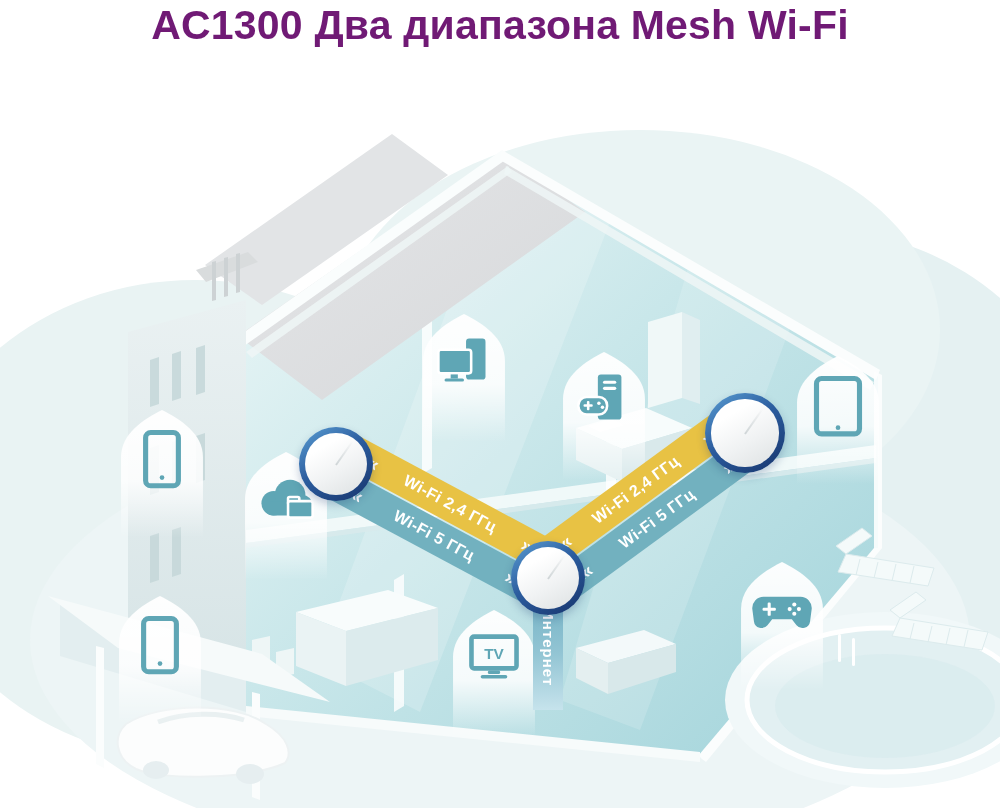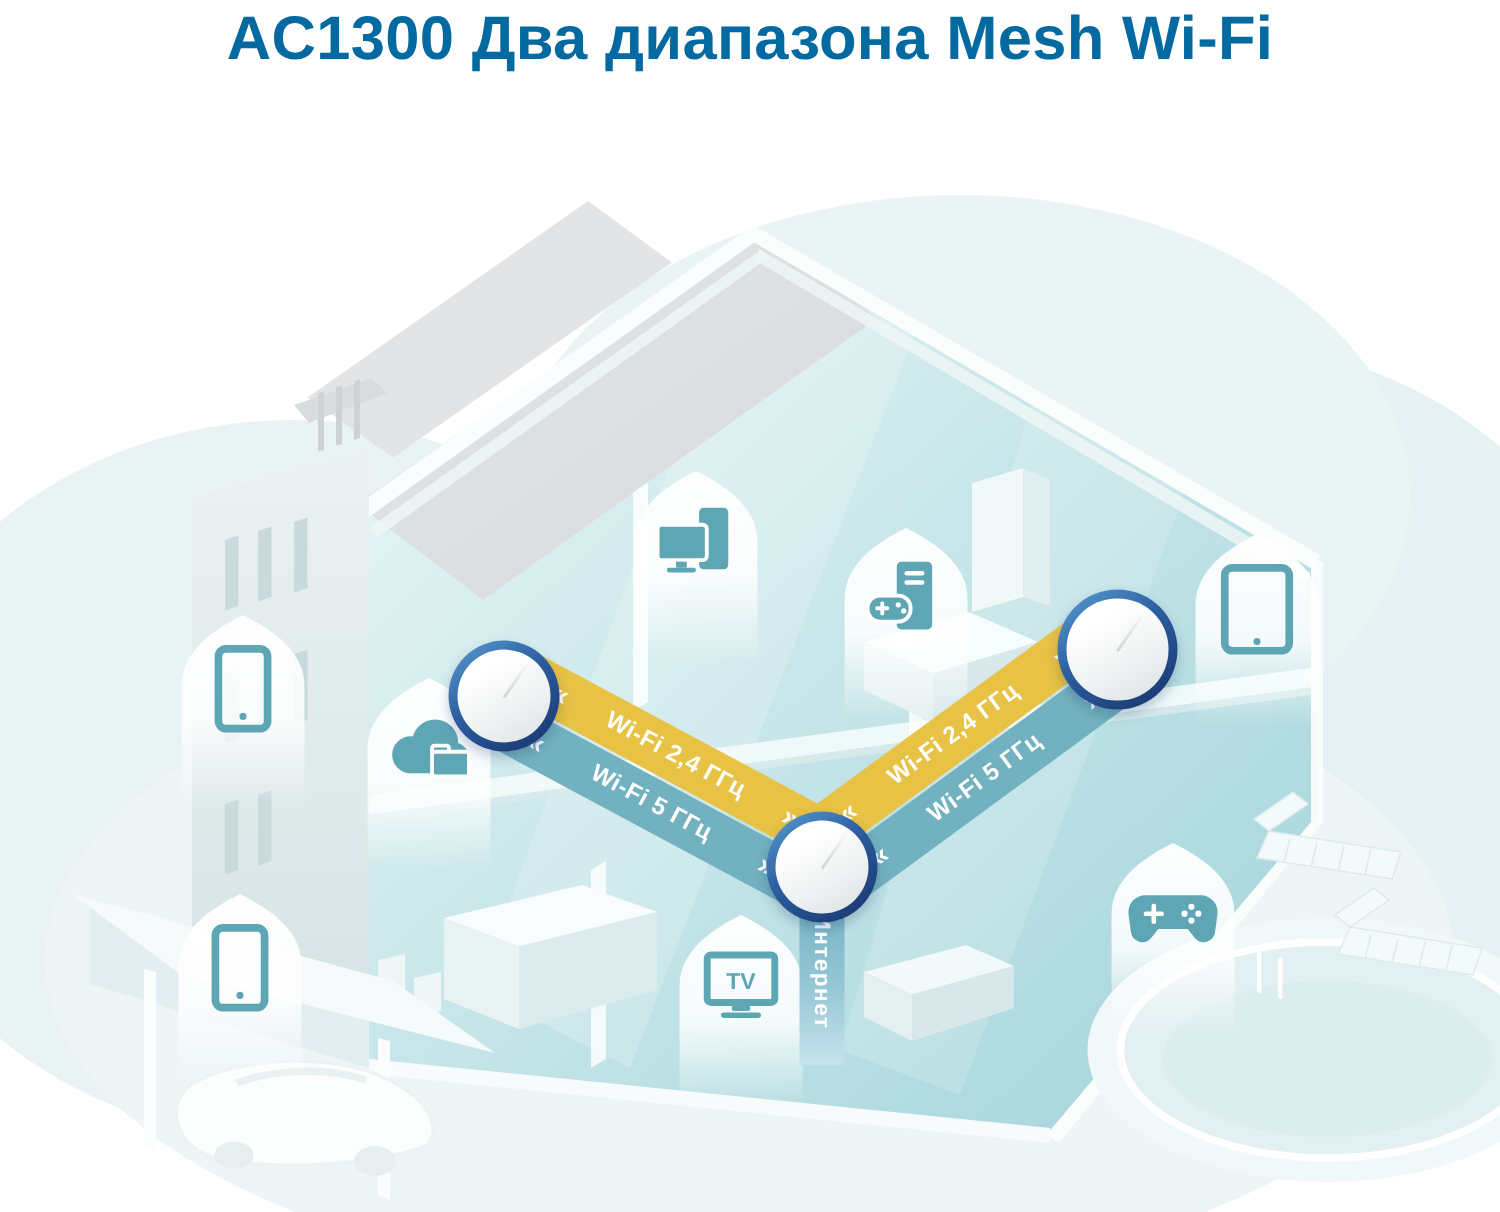--- a/index.html
+++ b/index.html
@@ -1,21 +1,21 @@
 <!DOCTYPE html>
 <html><head>
 <meta charset="utf-8">
 <style>
   * { margin:0; padding:0; box-sizing:border-box; }
   body { background:#ffffff; font-family:"Liberation Sans", sans-serif; }
   .page { position:relative; width:1000px; height:808px; overflow:hidden; background:#ffffff; }
 
   .page-title {
     position:absolute; left:0; right:0; top:2px; z-index:6;
-    text-align:center; font-size:41px; font-weight:bold; color:#0369a1; letter-spacing:.2px;
+    text-align:center; font-size:41px; font-weight:bold; color:#701a75; letter-spacing:.2px;
   }
 
   .house-svg { position:absolute; left:0; top:0; z-index:1; }
 
   
   .badge { position:absolute; z-index:2; width:84px; height:128px; }
 
   
   .band {
     position:absolute; z-index:4; height:34px;

